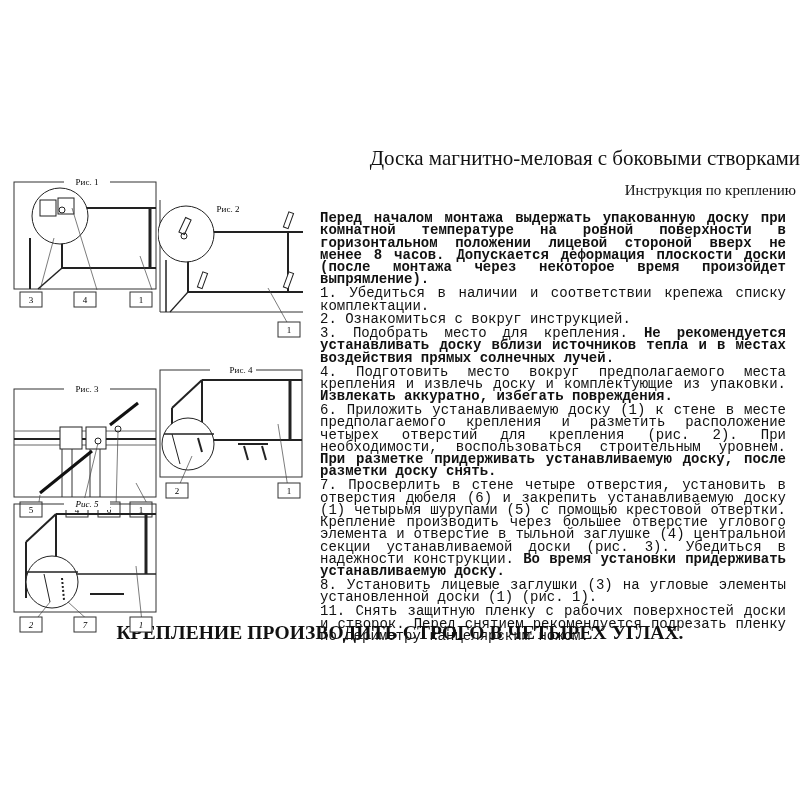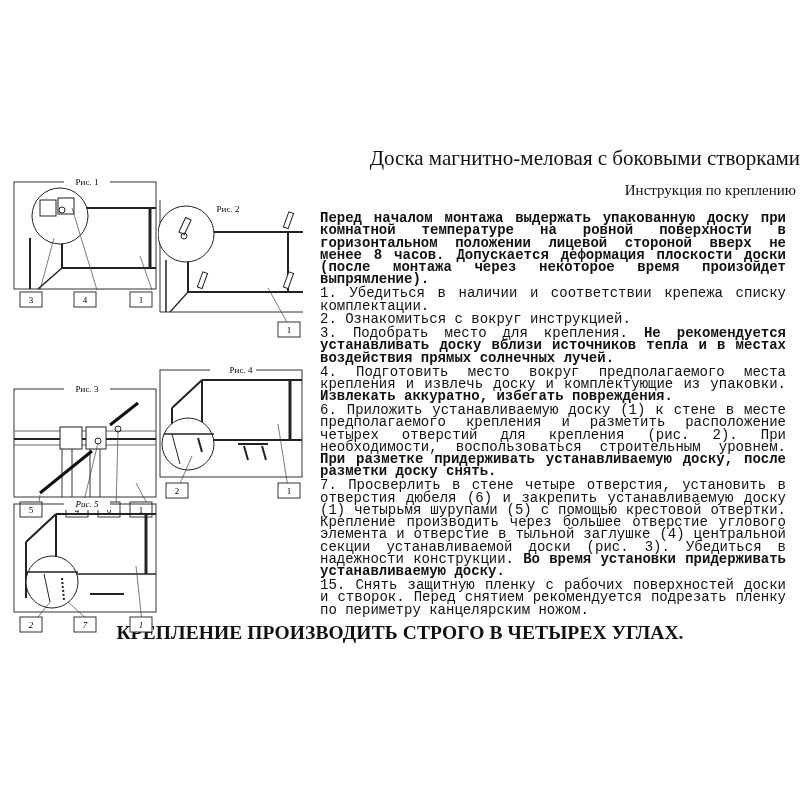--- a/index.html
+++ b/index.html
@@ -23,21 +23,22 @@
 
 <div class="instr">
   <p class="intro">Перед началом монтажа выдержать упакованную доску при комнатной температуре на ровной поверхности в горизонтальном положении лицевой стороной вверх не менее 8 часов. Допускается деформация плоскости доски (после монтажа через некоторое время произойдет выпрямление).</p>
   <div id="steps">
       <p><span>1.</span> <span>Убедиться в наличии и соответствии крепежа списку комплектации.</span></p>
       <p><span>2.</span> <span>Ознакомиться с вокруг инструкцией.</span></p>
       <p><span>3.</span> <span>Подобрать место для крепления.</span> <span class="b">Не рекомендуется устанавливать доску вблизи источников тепла и в местах воздействия прямых солнечных лучей.</span></p>
       <p><span>4.</span> <span>Подготовить место вокруг предполагаемого места крепления и извлечь доску и комплектующие из упаковки.</span> <span class="b">Извлекать аккуратно, избегать повреждения.</span></p>
       <p><span>6.</span> <span>Приложить устанавливаемую доску (1) к стене в месте предполагаемого крепления и разметить расположение четырех отверстий для крепления (рис. 2). При необходимости, воспользоваться строительным уровнем.</span> <span class="b">При разметке придерживать устанавливаемую доску, после разметки доску снять.</span></p>
       <p><span>7.</span> <span>Просверлить в стене четыре отверстия, установить в отверстия дюбеля (6) и закрепить устанавливаемую доску (1) четырьмя шурупами (5) с помощью крестовой отвертки. Крепление производить через большее отверстие углового элемента и отверстие в тыльной заглушке (4) центральной секции устанавливаемой доски (рис. 3). Убедиться в надежности конструкции.</span> <span class="b">Во время установки придерживать устанавливаемую доску.</span></p>
-      <p><span>15.</span> <span>Снять защитную пленку с рабочих поверхностей доски и створок. Перед снятием рекомендуется подрезать пленку по периметру канцелярским ножом.</span></p>
+      <p><span>8.</span> <span>Установить лицевые заглушки (3) на угловые элементы установленной доски (1) (рис. 1).</span></p>
+      <p><span>11.</span> <span>Снять защитную пленку с рабочих поверхностей доски и створок. Перед снятием рекомендуется подрезать пленку по периметру канцелярским ножом.</span></p>
     </div>
 </div>
 
 <div class="warning">
   <div>КРЕПЛЕНИЕ ПРОИЗВОДИТЬ СТРОГО В ЧЕТЫРЕХ УГЛАХ.</div>
 </div>
 
 <div class="fig" style="left:12px; top:176px;">
   <svg width="148" height="136" viewBox="0 0 148 136">
     <rect x="2" y="6" width="142" height="107" fill="none" stroke="#333" stroke-width="1"></rect>

